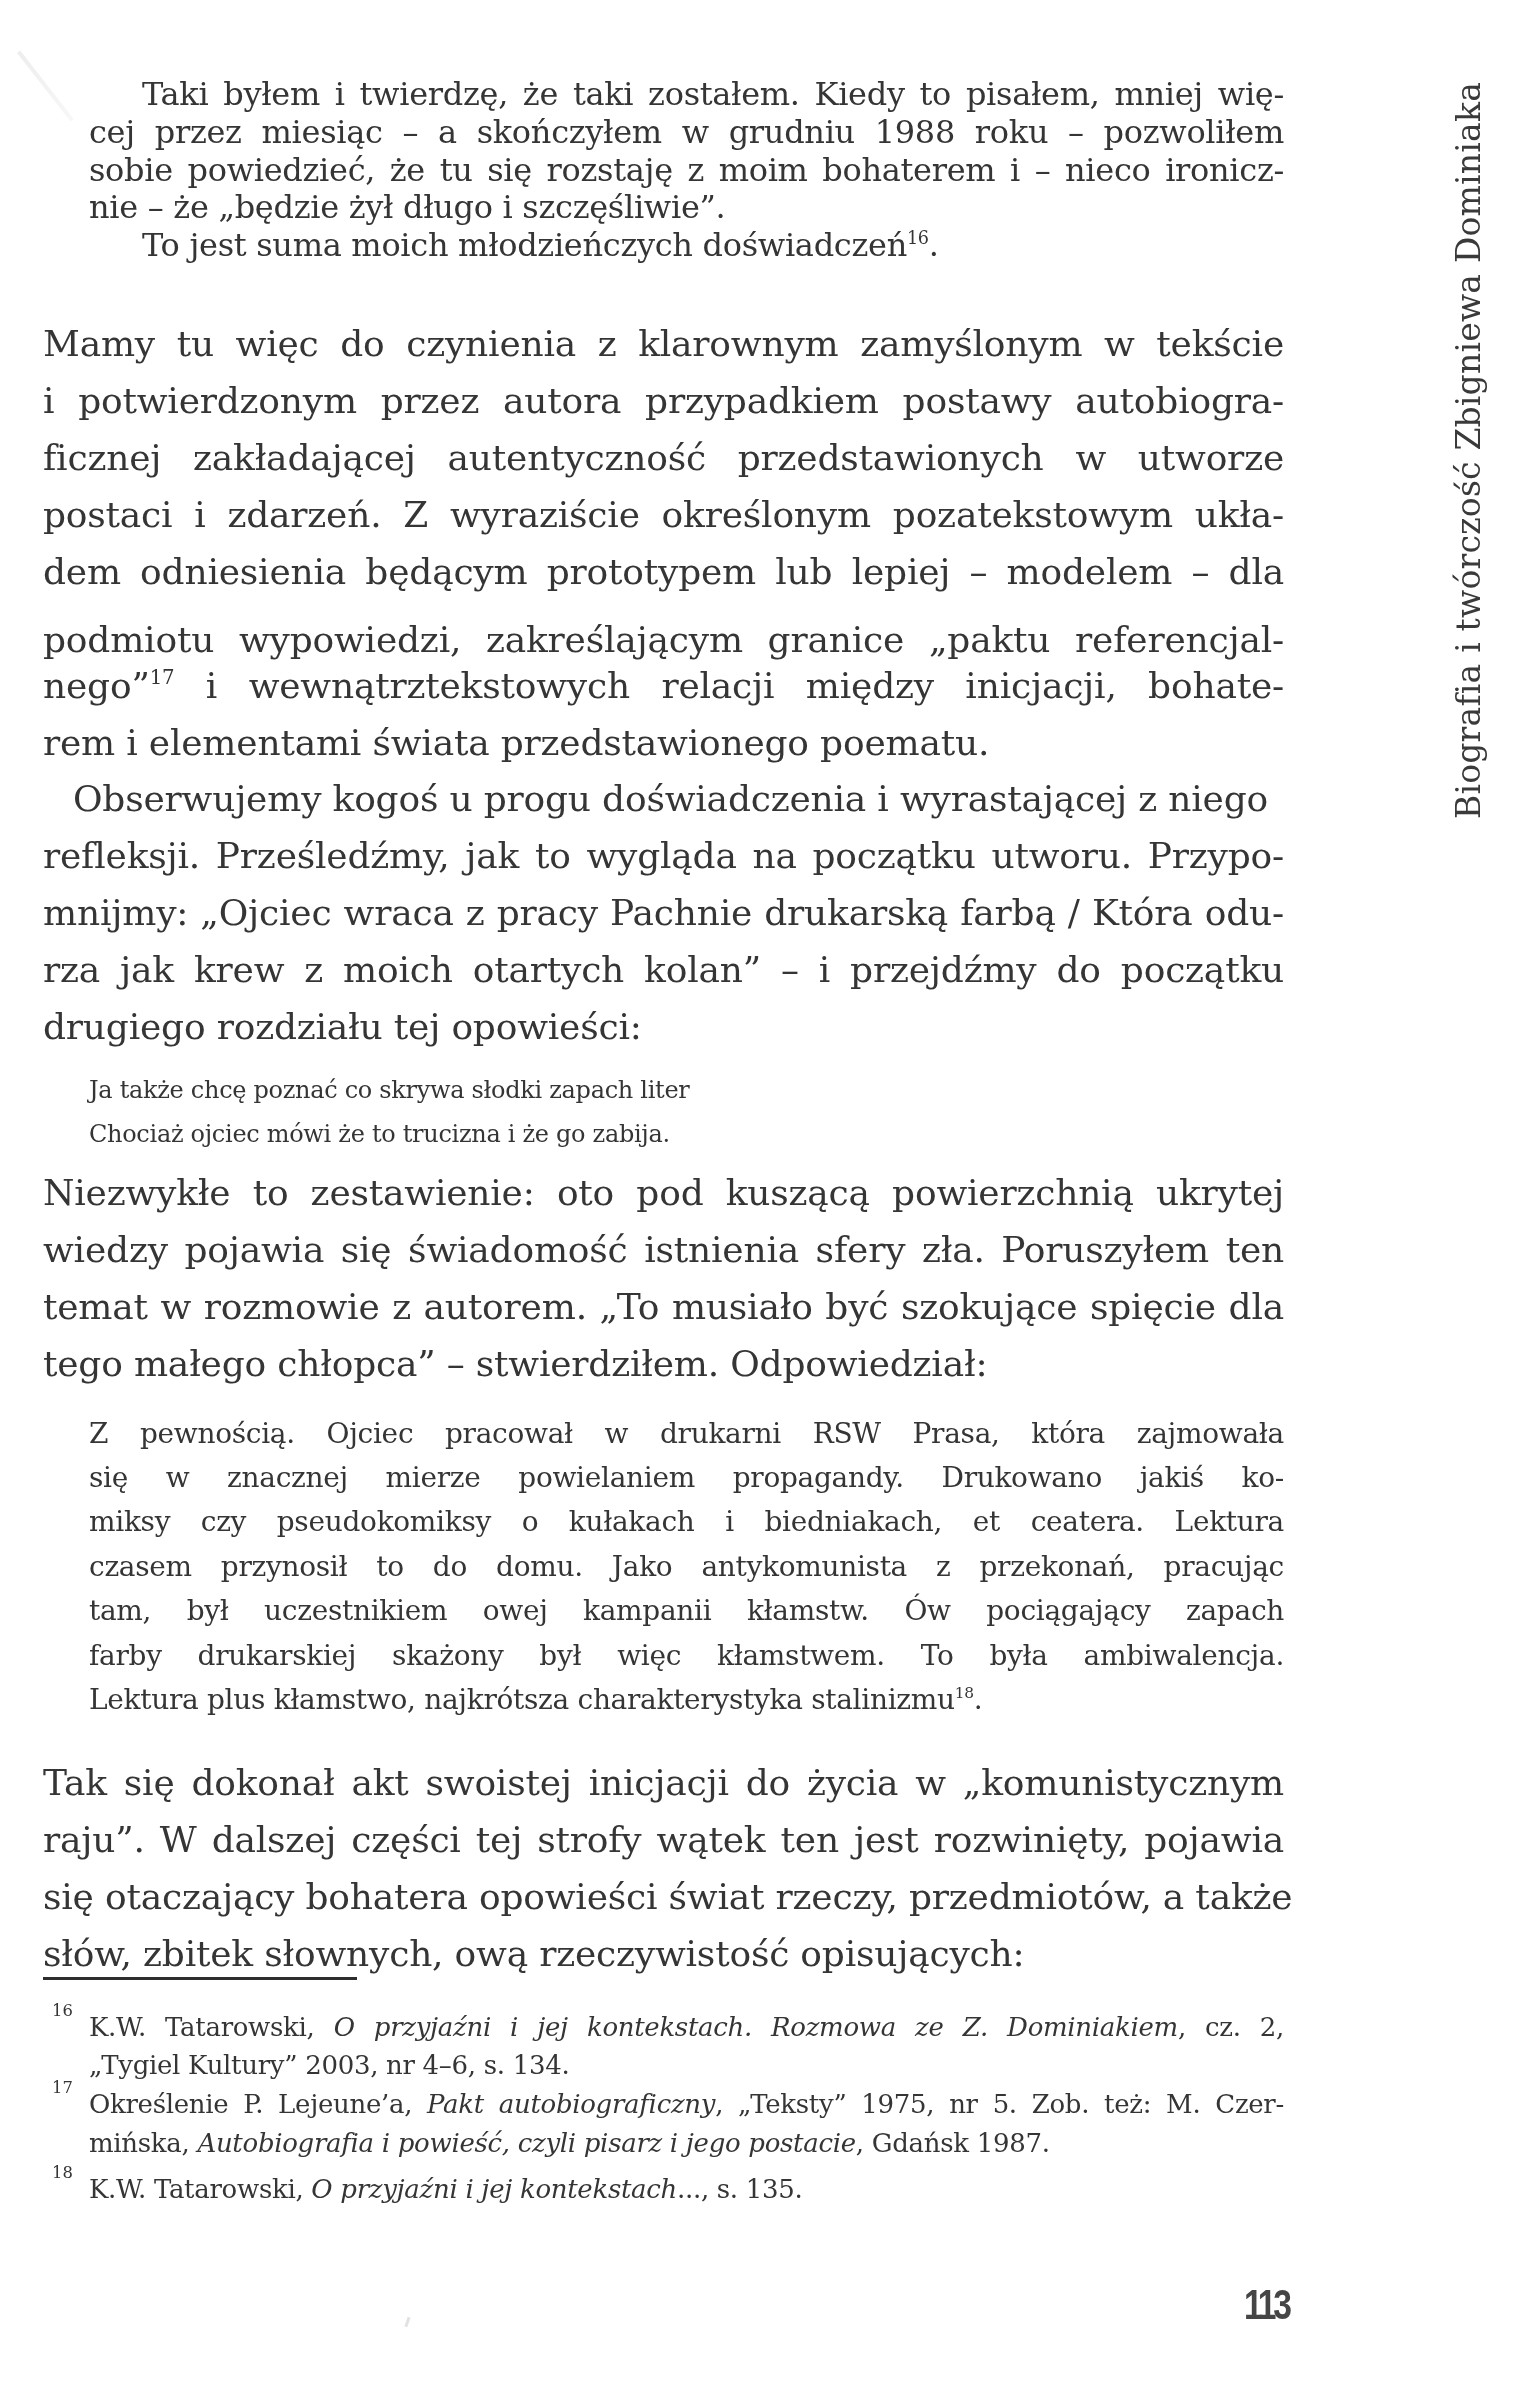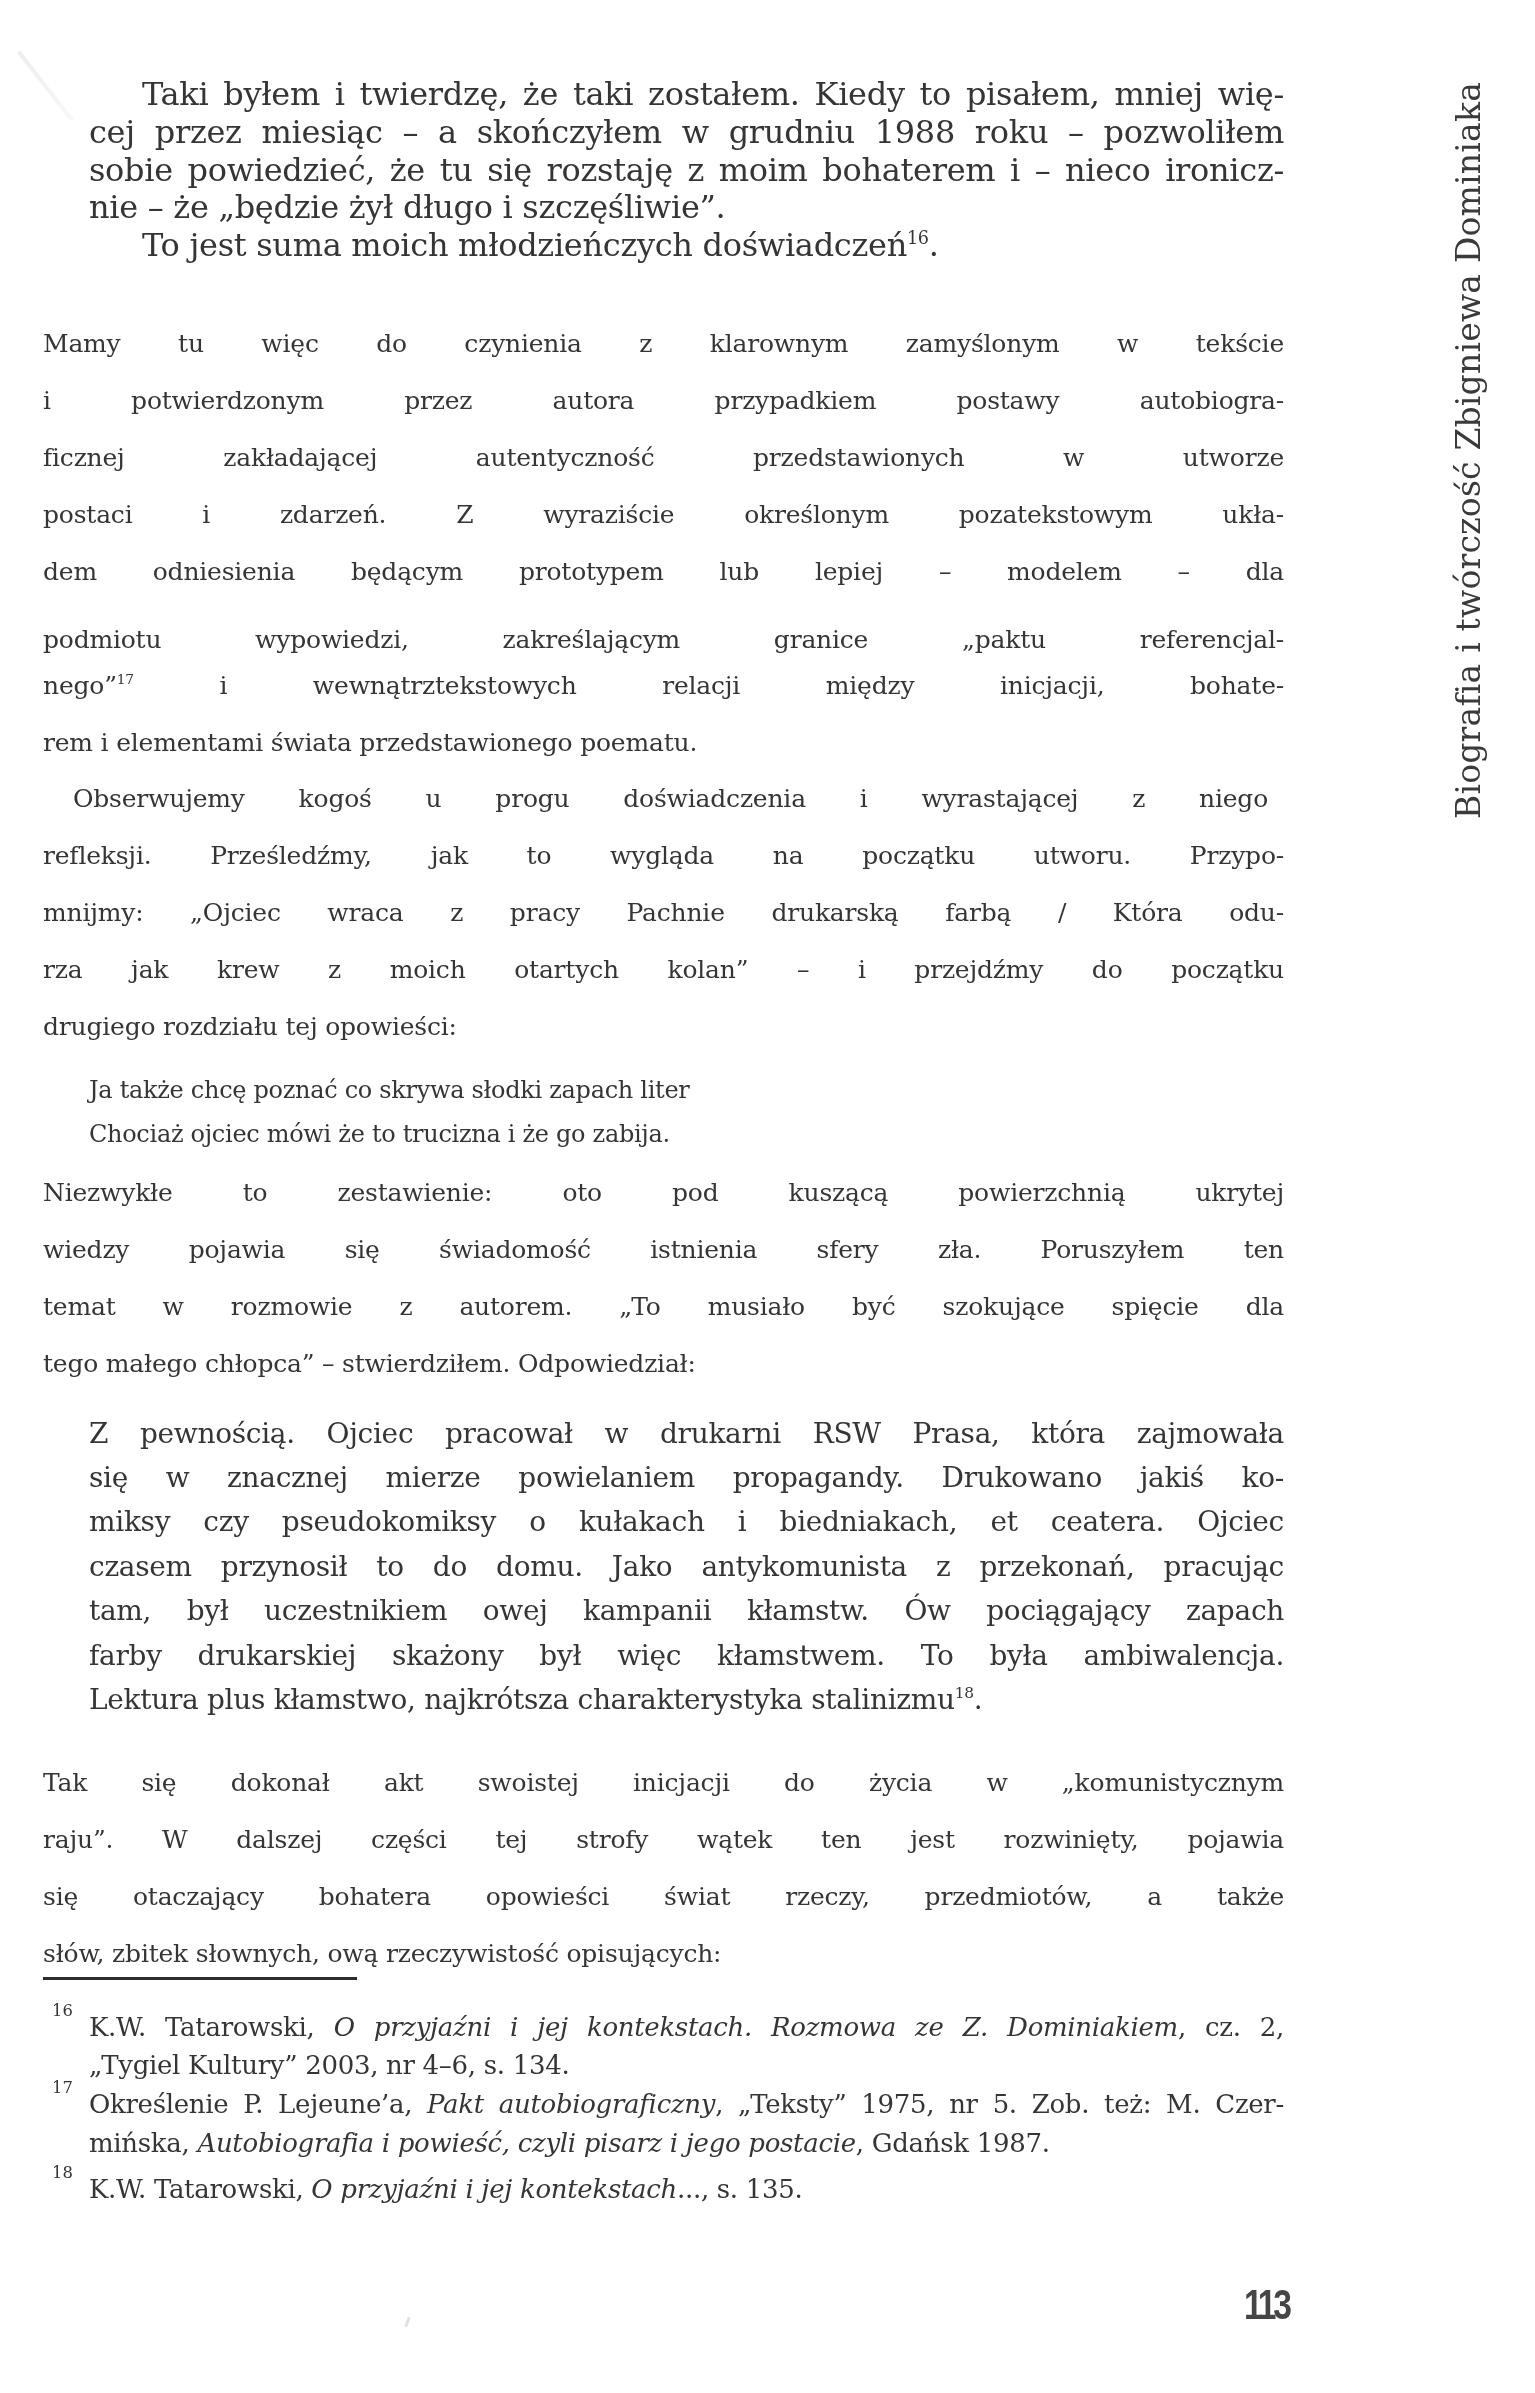--- a/index.html
+++ b/index.html
@@ -15,21 +15,21 @@
     transform:rotate(-38deg); transform-origin:top left; opacity:.7;
   }
   .scan-mark2 { position:absolute; left:406px; top:2317px; width:2.9px; height:9.7px; background:#e2e2e2; transform:rotate(20deg); }
   .line {
     position:absolute; white-space:nowrap; overflow:visible;
     text-align:justify; text-align-last:justify;
   }
   .line.last { text-align-last:left; }
   .quote { left:89px; width:1195px; font-size:32px; line-height:38px; letter-spacing:-0.3px; }
   .quote.indent { left:142px; width:1142px; }
-  .body { left:43px; width:1241px; font-size:25px; line-height:57px; letter-spacing:-0.2px; }
+  .body { left:43px; width:1241px; font-size:36px; line-height:57px; letter-spacing:-0.2px; }
   .body.indent { left:73px; width:1195px; }
   .poem { left:89px; font-size:24px; line-height:44px; letter-spacing:-0.3px; text-align-last:left; }
   .iquote { left:89px; width:1195px; font-size:28px; line-height:44px; letter-spacing:-0.3px; }
   .fn { left:89px; width:1195px; font-size:26px; line-height:39px; letter-spacing:-0.3px;margin-top:10px; }
   .fn-num { position:absolute; left:52px; font-size:16.4px; line-height:19.3px; }
   sup { font-size:0.55em; vertical-align:0.7em; line-height:0; }
   i { font-style:italic; }
   .rule { position:absolute; left:43px; top:1977px; width:314px; height:2.9px; background:#2d2d2d; }
   .running-head {
     position:absolute; left:1448px; top:819px;
@@ -85,21 +85,21 @@
 <div>
   <div class="line body" style="top:1164px">Niezwykłe to zestawienie: oto pod kuszącą powierzchnią ukrytej</div>
   <div class="line body" style="top:1221px">wiedzy pojawia się świadomość istnienia sfery zła. Poruszyłem ten</div>
   <div class="line body" style="top:1278px">temat w rozmowie z autorem. „To musiało być szokujące spięcie dla</div>
   <div class="line body last" style="top:1335px">tego małego chłopca” – stwierdziłem. Odpowiedział:</div>
 </div>
 
 <div>
   <div class="line iquote" style="top:1412px">Z pewnością. Ojciec pracował w drukarni RSW Prasa, która zajmowała</div>
   <div class="line iquote" style="top:1456px">się w znacznej mierze powielaniem propagandy. Drukowano jakiś ko-</div>
-  <div class="line iquote" style="top:1500px">miksy czy pseudokomiksy o kułakach i biedniakach, et ceatera. Ojciec</div>
+  <div class="line iquote" style="top:1500px">miksy czy pseudokomiksy o kułakach i biedniakach, et ceatera. Lektura</div>
   <div class="line iquote" style="top:1545px">czasem przynosił to do domu. Jako antykomunista z przekonań, pracując</div>
   <div class="line iquote" style="top:1589px">tam, był uczestnikiem owej kampanii kłamstw. Ów pociągający zapach</div>
   <div class="line iquote" style="top:1634px">farby drukarskiej skażony był więc kłamstwem. To była ambiwalencja.</div>
   <div class="line iquote last" style="top:1678px"><span>Lektura plus kłamstwo, najkrótsza charakterystyka stalinizmu</span><sup>18</sup><span>.</span></div>
 </div>
 
 <div>
   <div class="line body" style="top:1754px">Tak się dokonał akt swoistej inicjacji do życia w „komunistycznym</div>
   <div class="line body" style="top:1811px">raju”. W dalszej części tej strofy wątek ten jest rozwinięty, pojawia</div>
   <div class="line body" style="top:1868px">się otaczający bohatera opowieści świat rzeczy, przedmiotów, a także</div>

